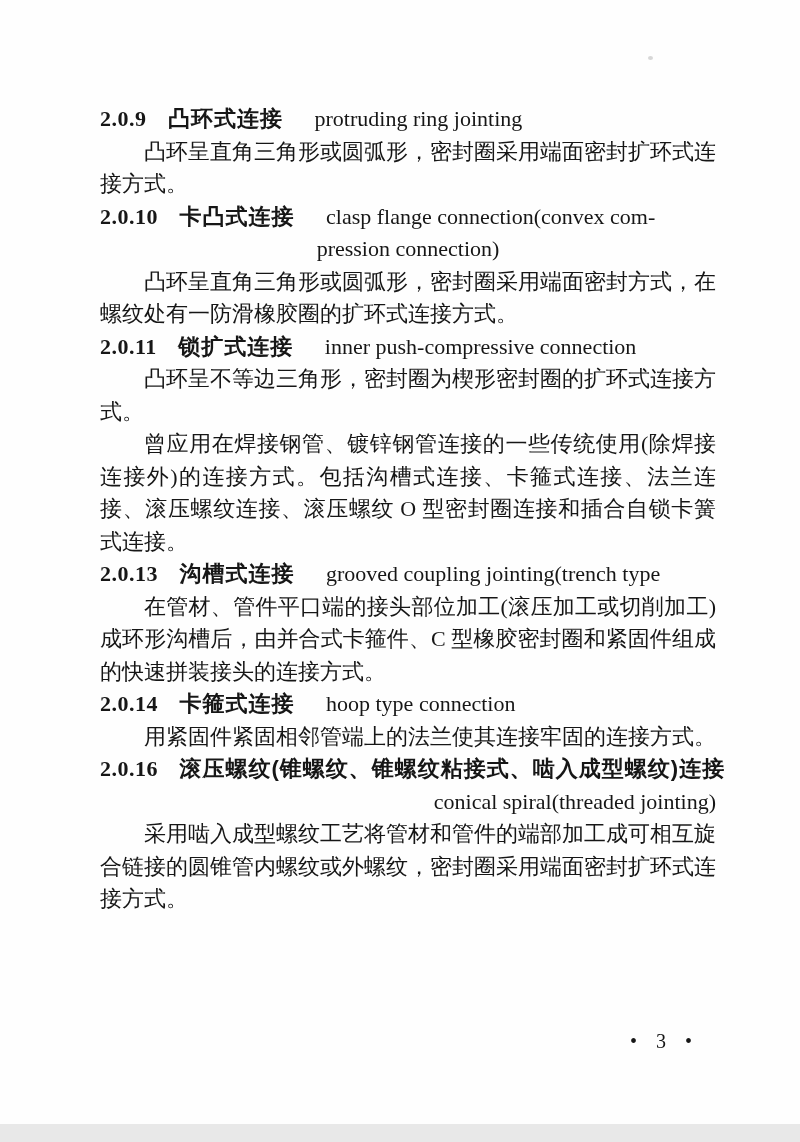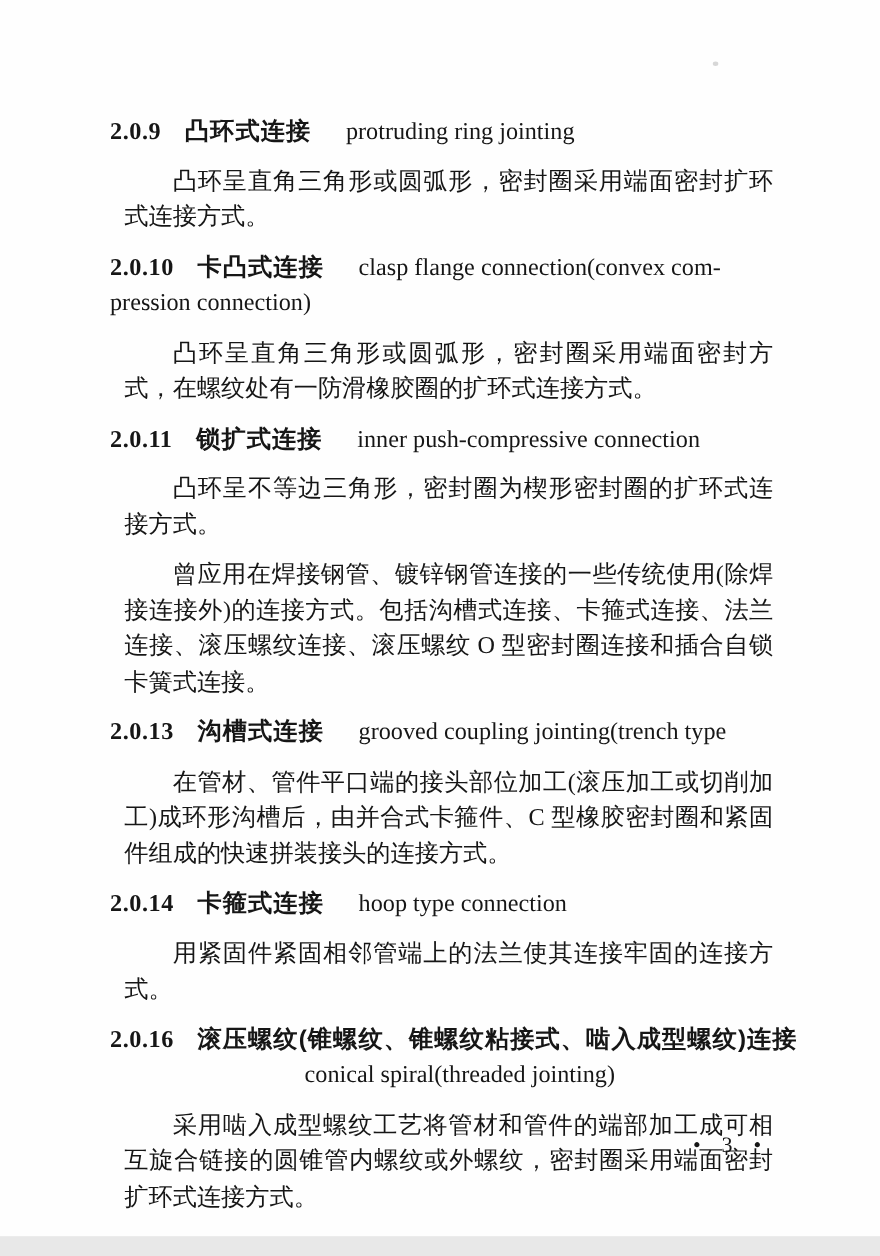--- a/index.html
+++ b/index.html
@@ -42,30 +42,30 @@
     margin-left: 16px;
     font-family: "Liberation Sans", "DejaVu Sans", sans-serif;
     letter-spacing: 1px;
   }
   .term-en {
     margin-left: 26px;
     font-weight: normal;
     font-family: "Liberation Serif", "DejaVu Serif", serif;
   }
   .term-en-cont {
-    text-align: left;
+    text-align: center;
     font-weight: normal;
   }
   .term-en-line2 {
-    text-align: center;
+    text-align: right;
     font-weight: normal;
     padding-left: 20px;
   }
   .def {
-    margin: 13px;
+    margin: 0;
     text-indent: 2em;
   }
   .page-num {
     position: absolute;
     left: 630px;
     top: 1030px;
     font-size: 20px;
     letter-spacing: 7px;
     white-space: nowrap;
     color: #161616;

